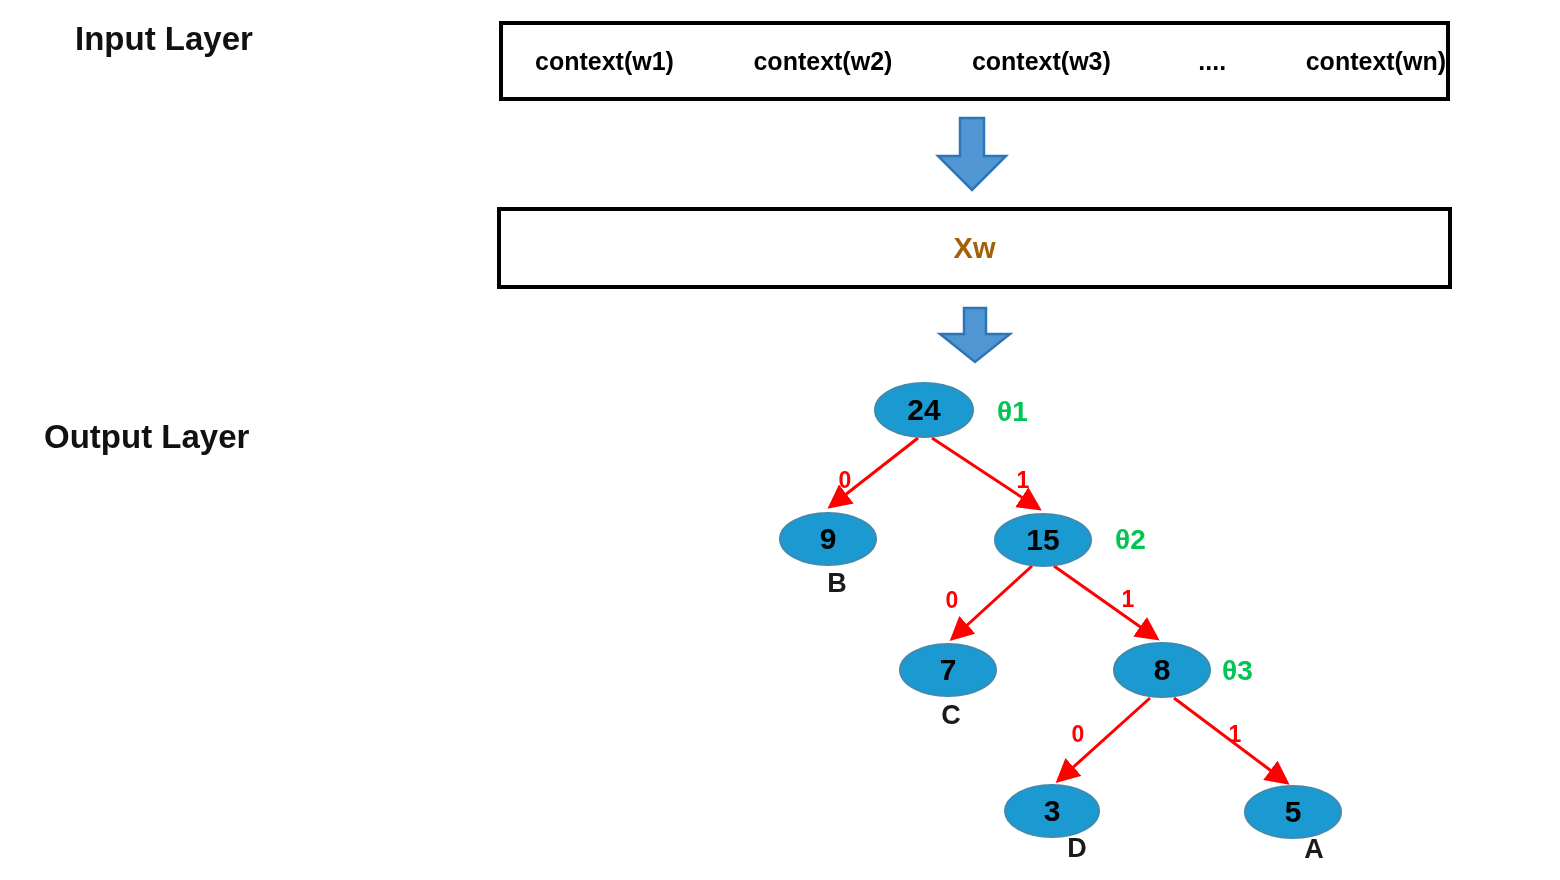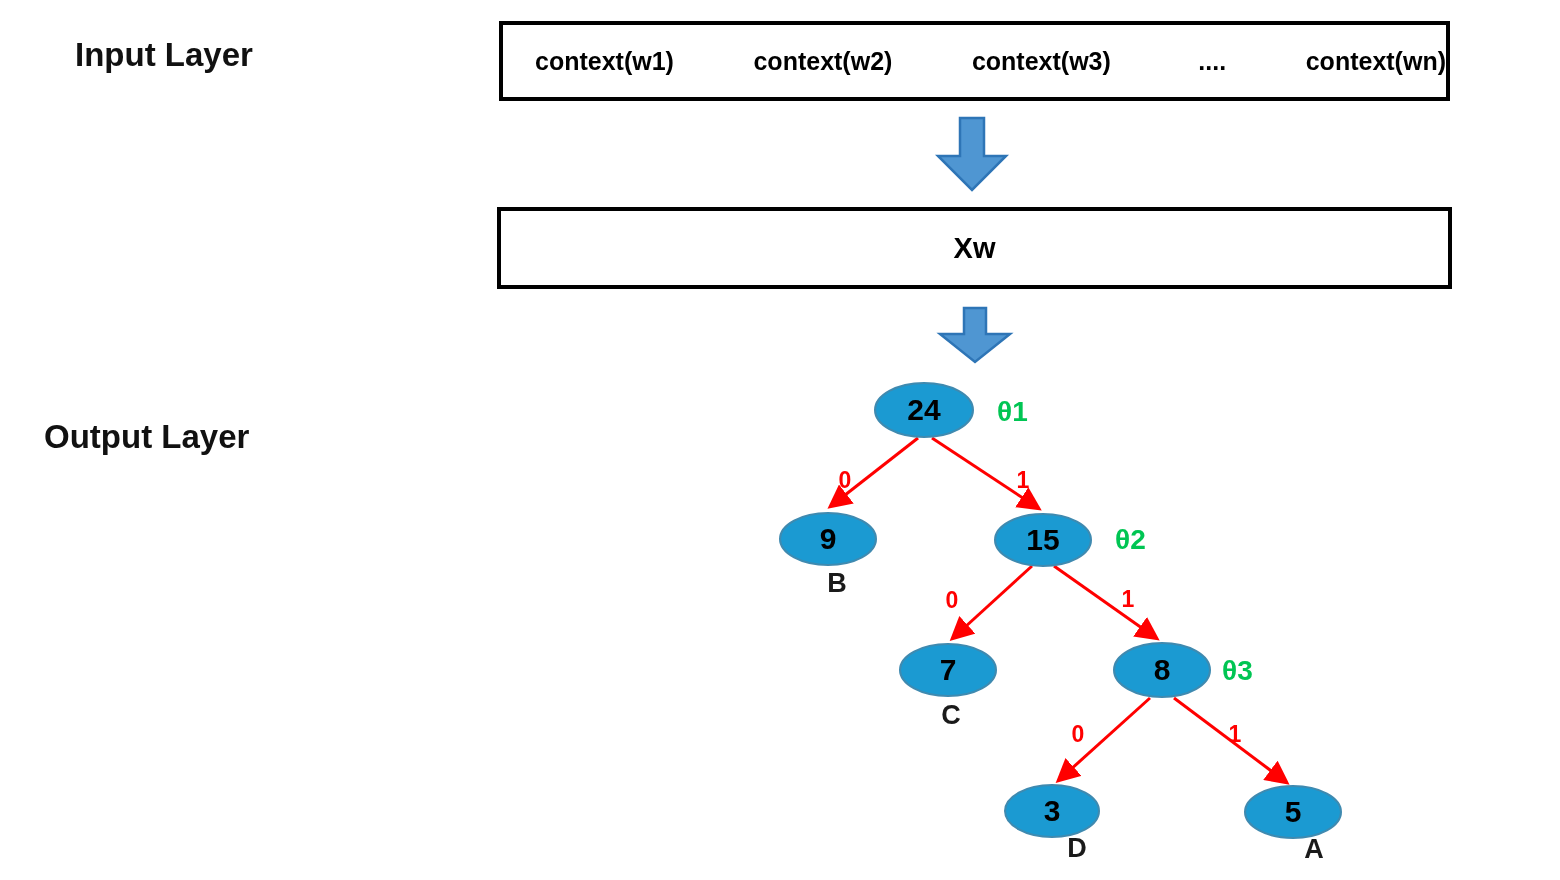--- a/index.html
+++ b/index.html
@@ -11,21 +11,21 @@
     font-family: "Liberation Sans", sans-serif;
     overflow: hidden;
   }
   .layer-label {
     position: absolute;
     font-size: 33px;
     font-weight: bold;
     color: #111111;
     white-space: nowrap;
   }
-  .lbl-input  { left: 75px;  top: 36px;  }
+  .lbl-input  { left: 75px;  top: 20px;  }
   .lbl-hidden { left: 55px;  top: 226px; }
   .lbl-output { left: 44px;  top: 418px; }
   .layer-box {
     position: absolute;
     box-sizing: border-box;
     border: 4px solid #000000;
     background: #ffffff;
     display: flex;
     align-items: center;
   }
@@ -45,21 +45,21 @@
   .input-box .dots { margin-left: 8px; }
   .input-box .last { }
   .hidden-box {
     left: 497px; top: 207px;
     width: 955px; height: 82px;
     justify-content: center;
   }
   .hidden-box span {
     font-size: 29px;
     font-weight: bold;
-    color: #000000;
+    color: #a16207;
   }
   svg.overlay {
     position: absolute;
     left: 0; top: 0;
     width: 1560px; height: 880px;
   }
   .flow-arrow { fill: #4f96d2; stroke: #2e75b6; stroke-width: 2.5; }
   .tree-edge  { stroke: #ff0000; stroke-width: 3; }
   .node       { fill: #1b9ad2; stroke: #3f8ab0; stroke-width: 2; }
   .node-value { font-size: 30px; font-weight: 600; fill: #000000; text-anchor: middle; }

